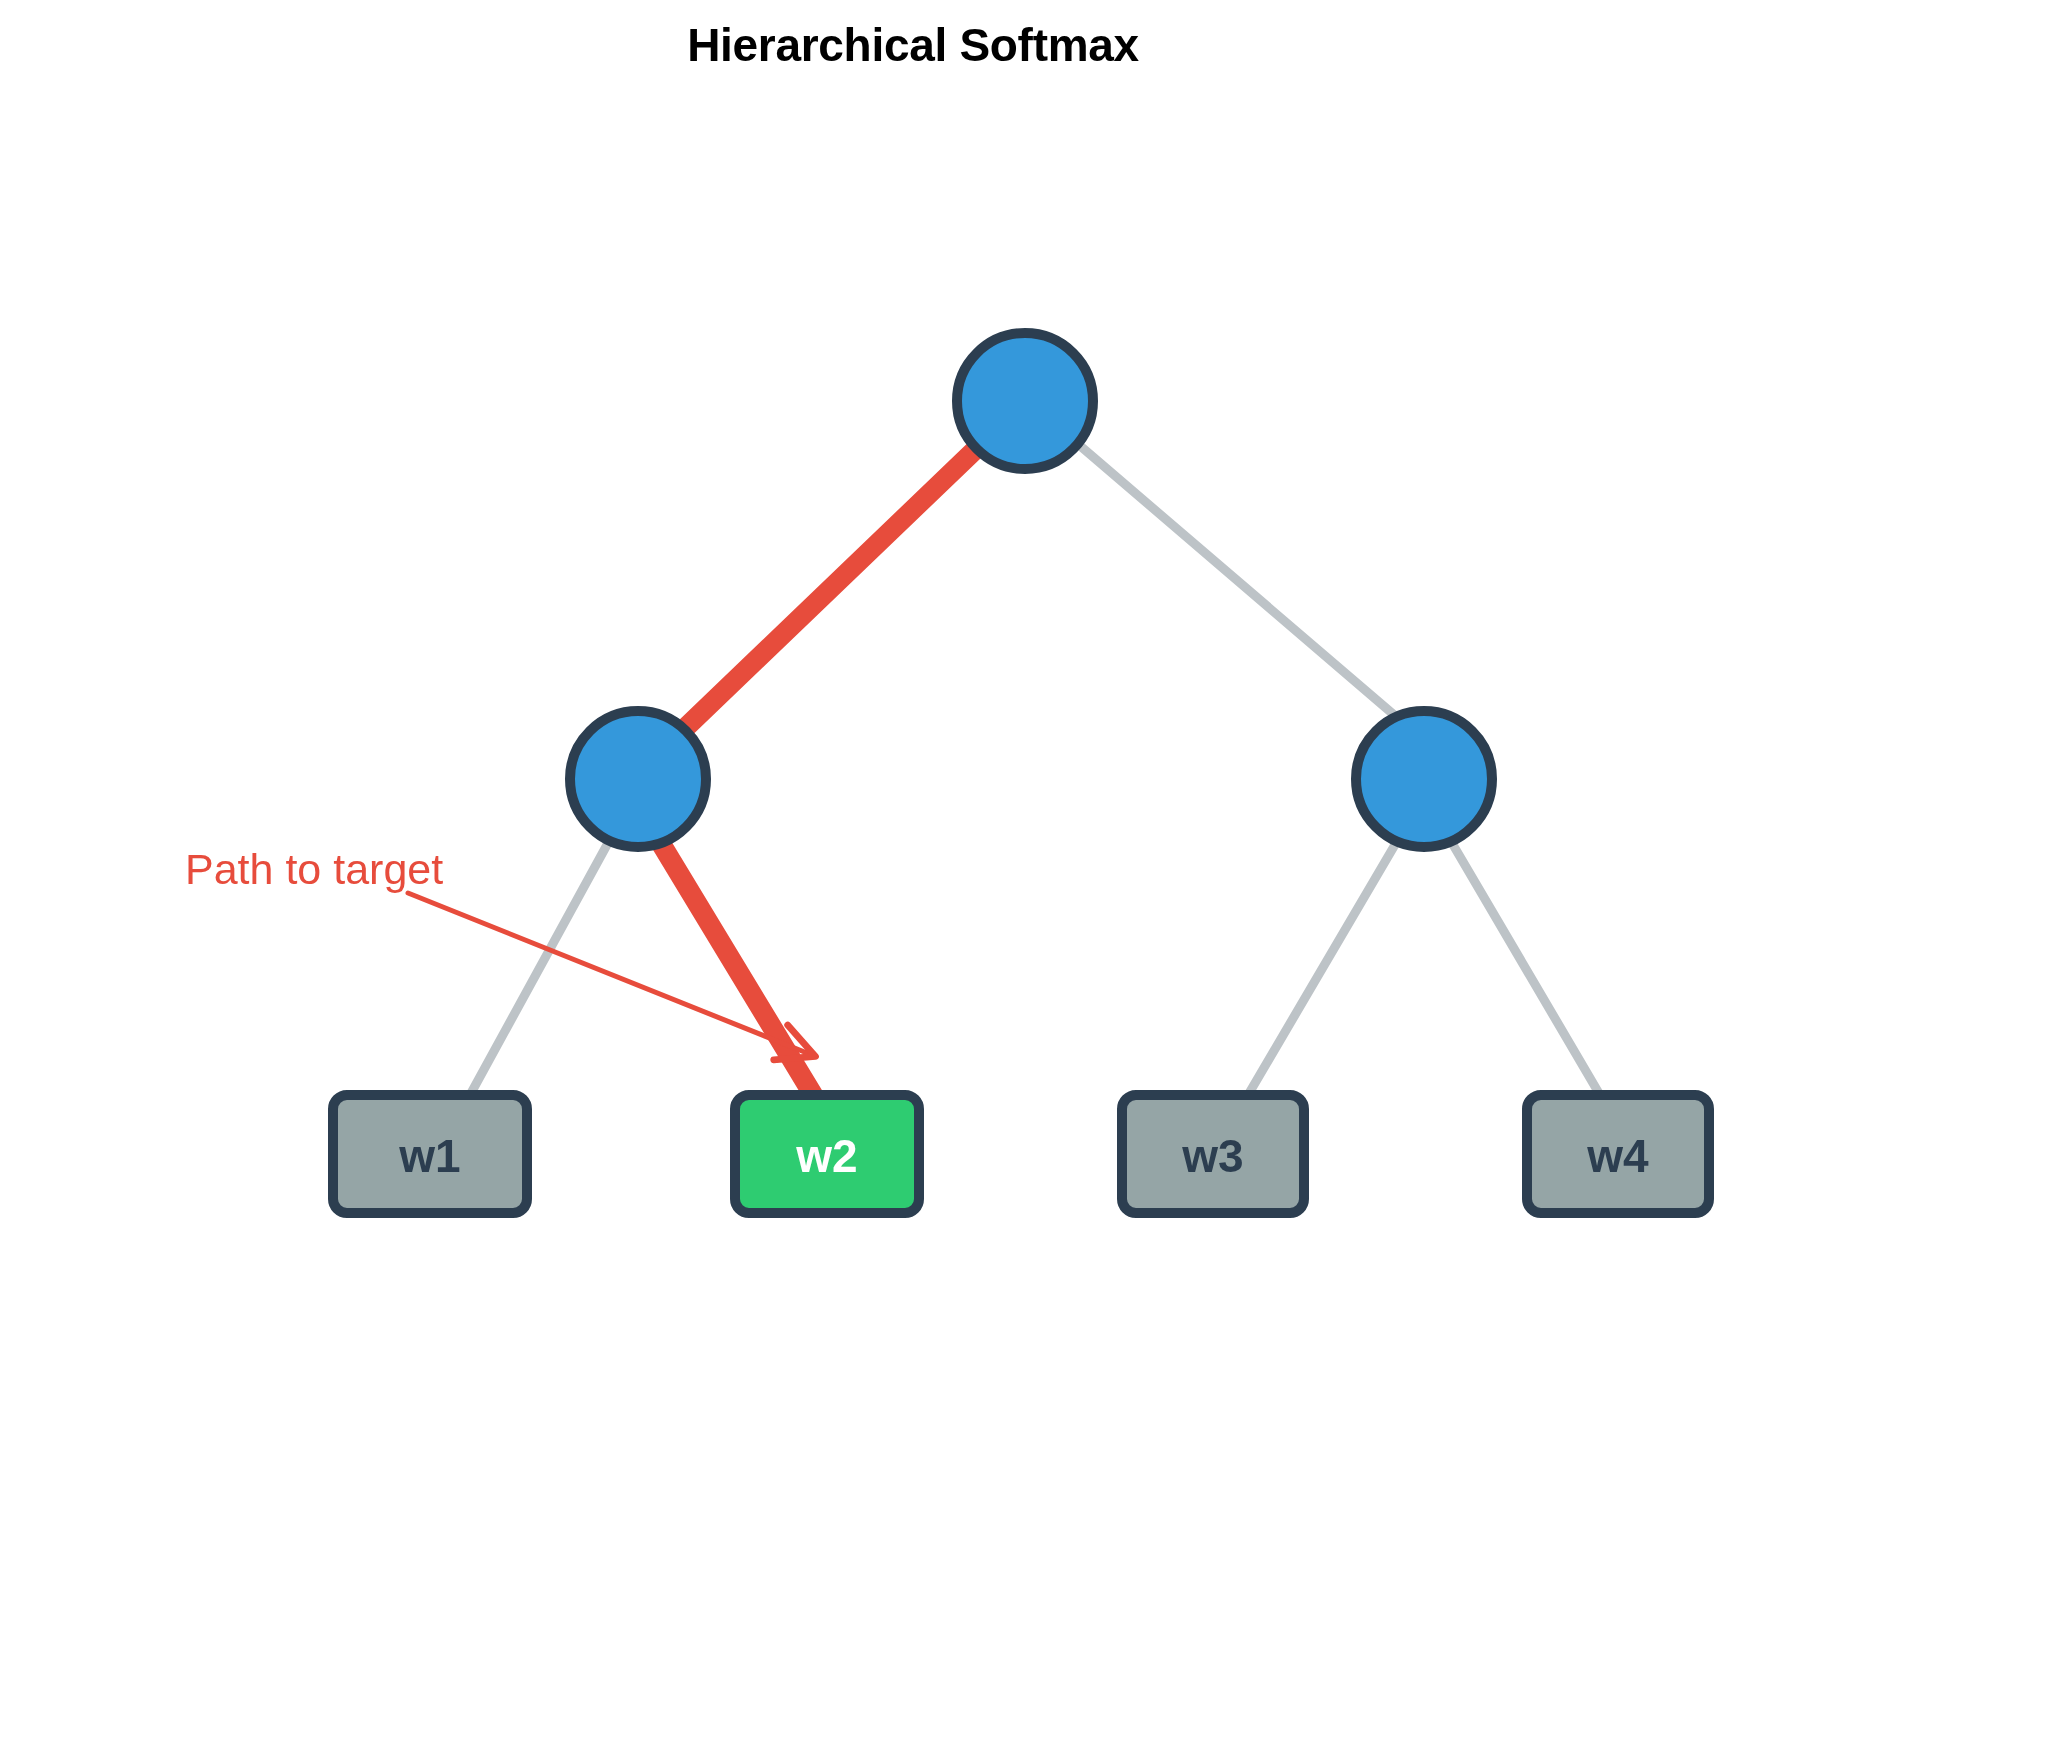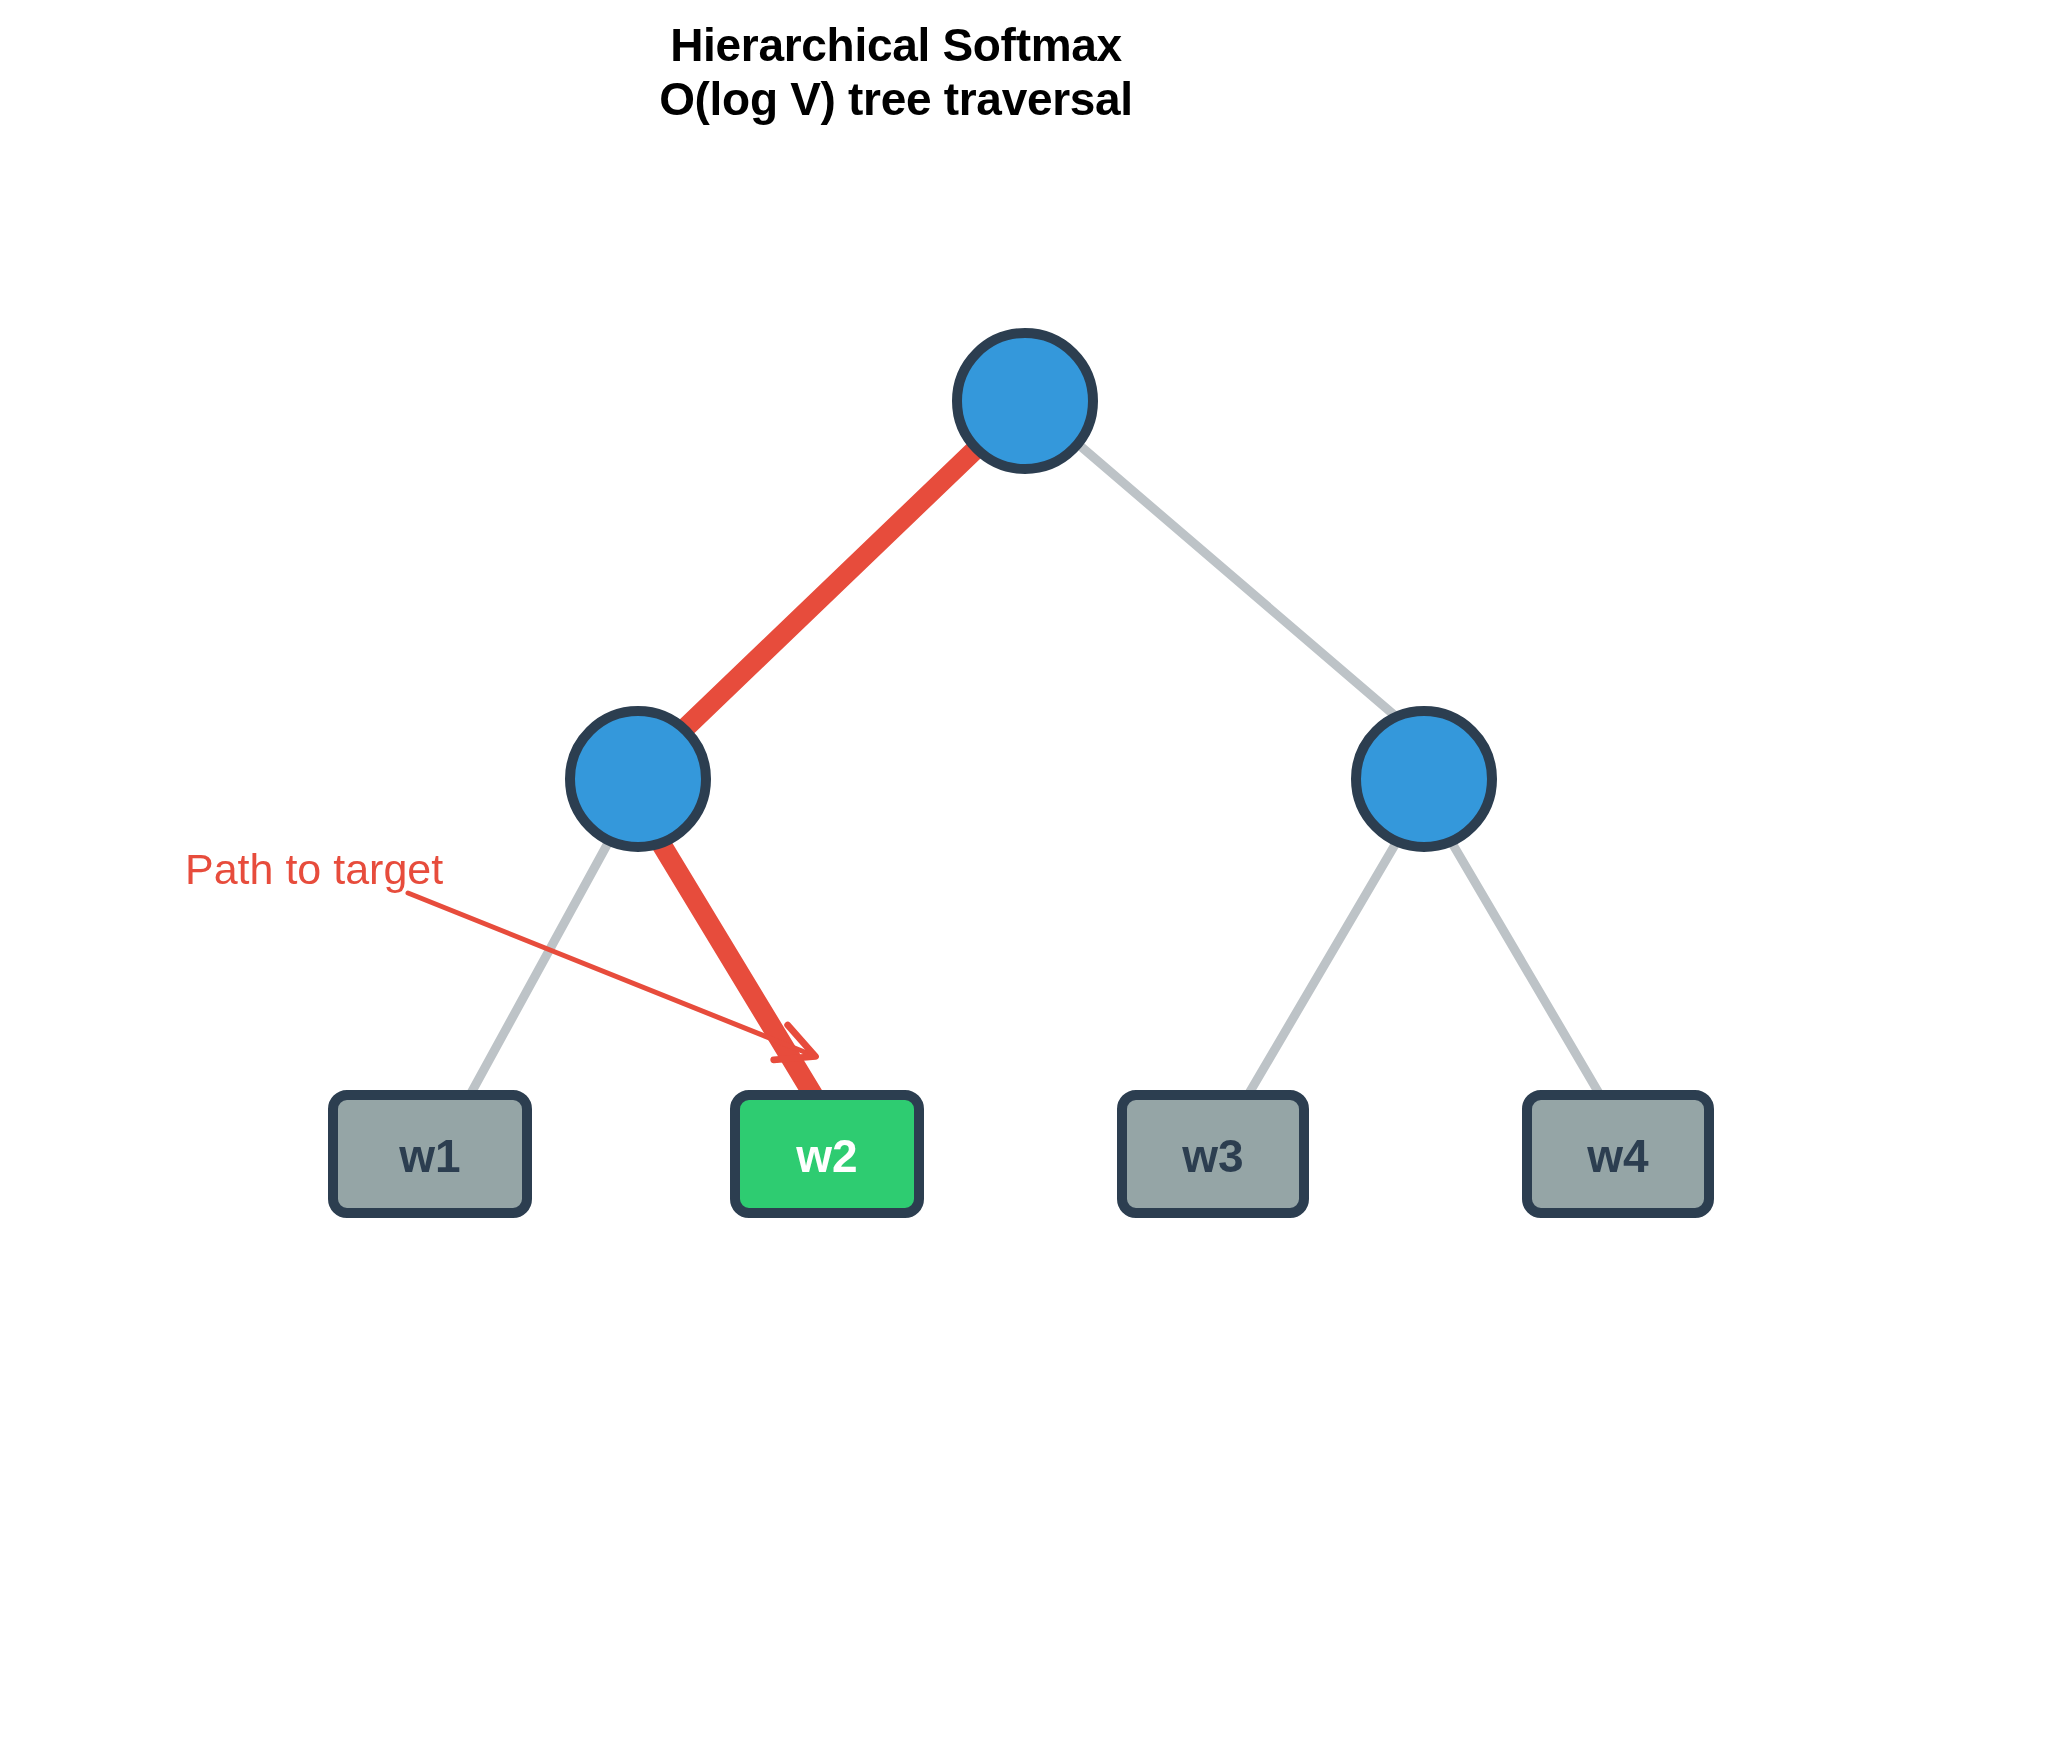--- a/index.html
+++ b/index.html
@@ -21,20 +21,21 @@
     position: absolute;
     left: 0;
     top: 18px;
     width: 1792px;
     text-align: center;
     color: #000000;
     font-weight: bold;
     font-size: 46px;
     line-height: 1.18;
     letter-spacing: -0.3px;
+    padding-left: 17px;
   }
   #title-block .tline {
     display: block;
   }
   svg#diagram {
     position: absolute;
     left: 0;
     top: 0;
     width: 2052px;
     height: 1752px;
@@ -48,21 +49,20 @@
     font-weight: normal;
   }
 </style>
 </head>
 <body>
 
 <div id="canvas">
 
   <div id="title-block">
     <span class="tline">Hierarchical Softmax</span>
-    <span class="tline">O(log V) tree traversal</span>
   </div>
 
   <svg id="diagram" viewBox="0 0 2052 1752" xmlns="http://www.w3.org/2000/svg">
 
     <g>
       <line x1="1078" y1="444" x2="1400" y2="720" stroke="#bdc3c7" stroke-width="9" stroke-linecap="round"></line>
       <line x1="608" y1="843" x2="470" y2="1095" stroke="#bdc3c7" stroke-width="9" stroke-linecap="round"></line>
       <line x1="1396" y1="843" x2="1248" y2="1095" stroke="#bdc3c7" stroke-width="9" stroke-linecap="round"></line>
       <line x1="1452" y1="843" x2="1600" y2="1095" stroke="#bdc3c7" stroke-width="9" stroke-linecap="round"></line>
     </g>

